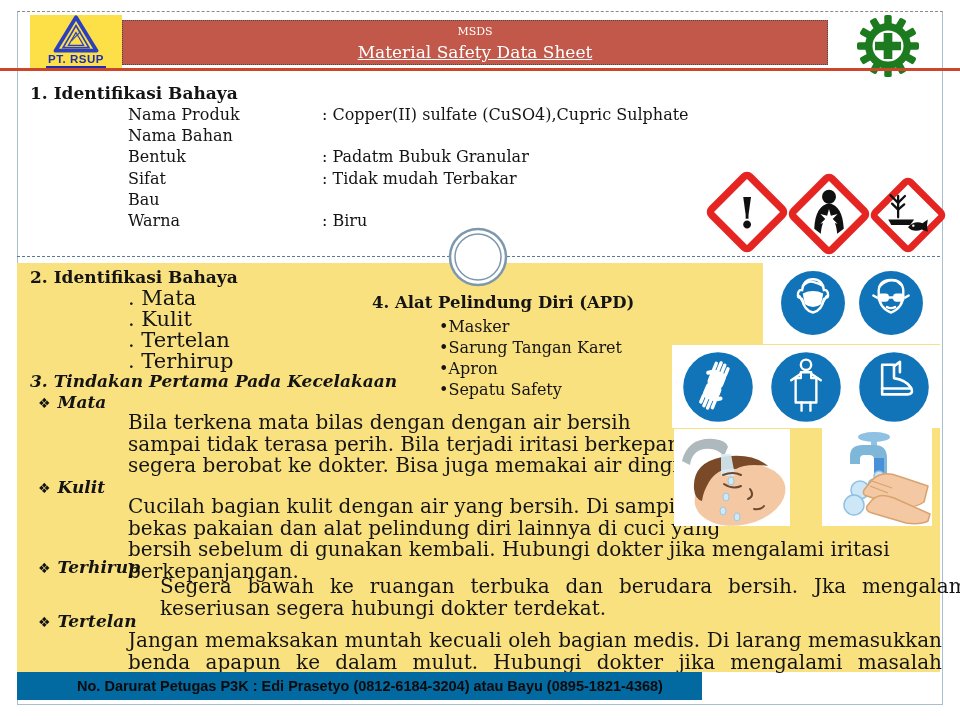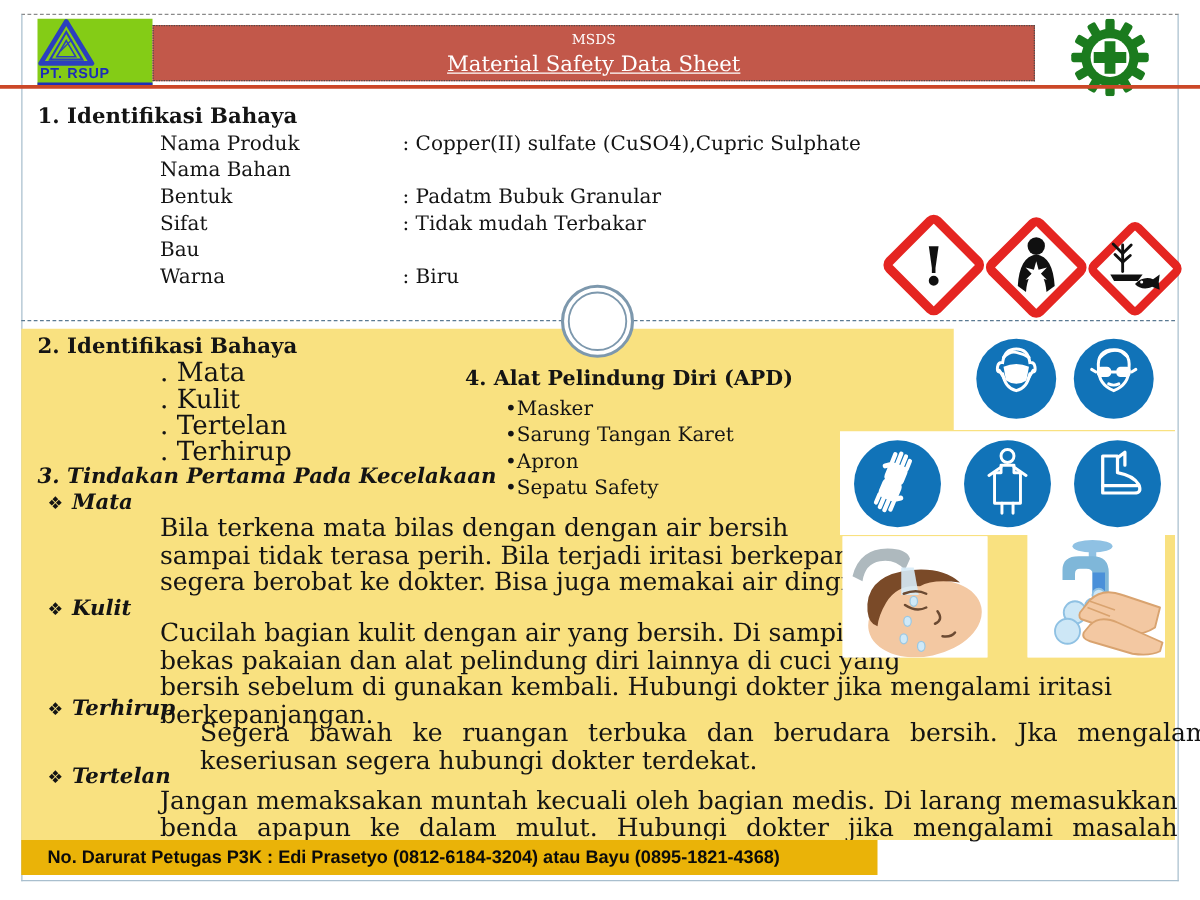--- a/index.html
+++ b/index.html
@@ -6,21 +6,21 @@
   .slide{position:relative;width:960px;height:720px;background:#ffffff;overflow:hidden;
          font-family:"DejaVu Serif",serif;color:#141414;}
   .abs{position:absolute;}
 
   .page-border{left:17px;top:11px;width:924px;height:692px;
     border-left:1px solid #a9bfce;border-right:1px solid #a9bfce;border-bottom:1px solid #a9bfce;
     border-top:1px dashed #8a8a8a;pointer-events:none;}
 
   
   .logo-box{left:30px;top:15px;width:92px;height:55px;display:flex;flex-direction:column;
-    justify-content:flex-start;background:#84cc16;}
+    align-items:center;justify-content:flex-start;background:#fde047;}
   .logo-text{font-family:"Liberation Sans",sans-serif;font-weight:bold;font-size:11.5px;
     color:#1c2eb8;letter-spacing:.5px;border-bottom:2.5px solid #1c2eb8;padding:0 2px 1px 2px;line-height:12px;}
   .banner{left:122px;top:20px;width:706px;height:45px;background:#c2584a;border:1px dotted #4a4a4a;
     text-align:center;color:#ffffff;padding-top:1px;box-sizing:border-box;}
   .banner .t1{font-size:11px;line-height:20px;}
   .banner .t2{font-size:17px;line-height:21px;text-decoration:underline;}
   .gear{left:856px;top:15px;}
   .red-line{left:0;top:68px;width:960px;height:3px;background:#cb4727;}
 
   
@@ -35,21 +35,21 @@
   
   .dash-divider{left:17px;top:256px;width:923px;border-top:1px dashed #5b7a92;}
   .divider-circle{left:446px;top:225px;}
 
   
   .yellow-panel{left:17px;top:263px;width:923px;height:409px;background:#f9e180;}
 
   .s2-title{left:30px;top:267px;font-size:17px;font-weight:bold;}
   .s2-items{left:128px;top:288px;font-size:21px;line-height:21px;}
   .s4-title{left:372px;top:293px;font-size:16.5px;font-weight:bold;}
-  .s4-items{left:404px;top:316px;font-size:16px;line-height:21px;}
+  .s4-items{left:439px;top:316px;font-size:16px;line-height:21px;}
   .s3-title{left:30px;top:371px;font-size:17px;font-weight:bold;font-style:italic;}
 
   .s3h{font-size:17px;font-weight:bold;font-style:italic;}
   .s3h .s3bullet{font-style:normal;font-family:"DejaVu Sans",sans-serif;font-size:14px;margin-right:7px;}
   .s3b{font-size:20px;line-height:21.5px;}
   .pre{white-space:pre-line;}
   .just{width:814px;text-align:justify;}
 
   .e0h{left:38px;top:392px;} .e0b{left:128px;top:412px;}
   .e1h{left:38px;top:477px;} .e1b{left:128px;top:496px;}
@@ -59,23 +59,23 @@
   
   .ppe1{left:763px;top:262px;width:177px;height:82px;background:#fff;display:flex;
     align-items:center;justify-content:center;gap:10px;}
   .ppe2{left:672px;top:345px;width:268px;height:83px;background:#fff;display:flex;
     align-items:center;justify-content:center;gap:14px;}
   .wash{background:#fff;}
   .eyewash{left:674px;top:429px;width:116px;height:97px;}
   .handwash{left:822px;top:428px;width:110px;height:98px;}
 
   
-  .footer{left:17px;top:672px;width:685px;height:28px;background:#eab308;
+  .footer{left:17px;top:672px;width:685px;height:28px;background:#0369a1;
     font-family:"Liberation Sans",sans-serif;font-weight:bold;font-size:14.5px;color:#0b0b0b;
-    line-height:28px;padding-left:21px;box-sizing:border-box;}
+    line-height:28px;padding-left:21px;box-sizing:border-box;text-align:center;}
 </style>
 </head>
 <body>
 
 <div class="slide">
 
   <div class="abs page-border"></div>
 
   <div class="abs logo-box">
     <svg width="46" height="38" viewBox="0 0 60 50">

